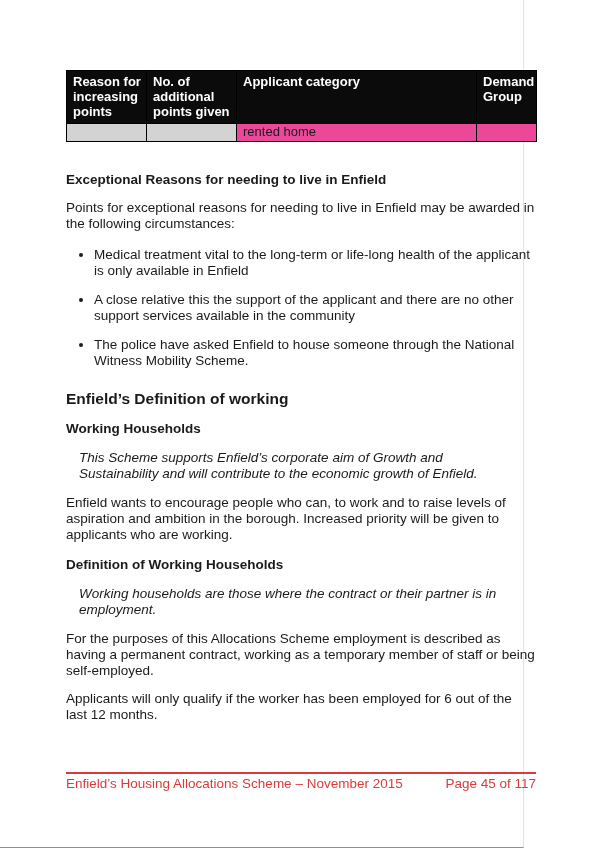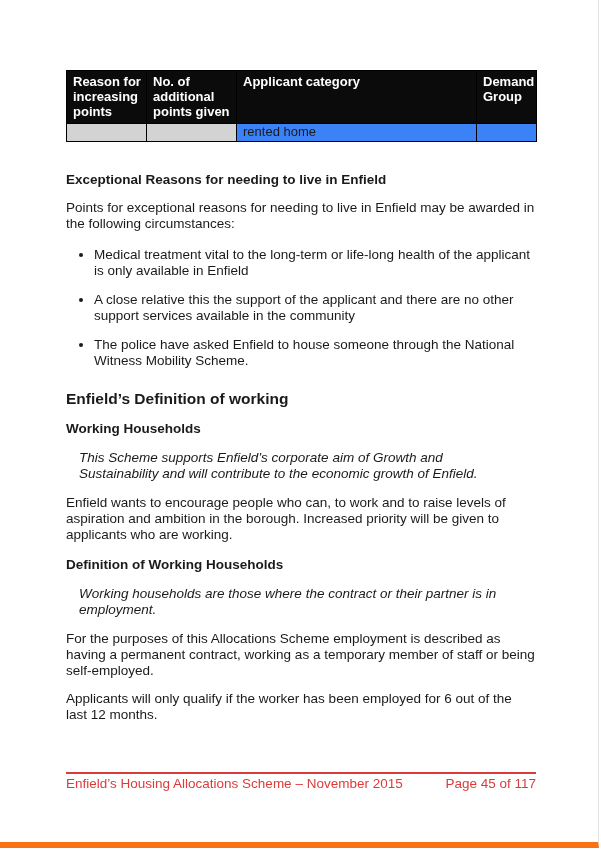--- a/index.html
+++ b/index.html
@@ -7,23 +7,23 @@
     width: 601px; height: 850px;
     background: #ffffff;
     font-family: "Liberation Sans", "DejaVu Sans", sans-serif;
     color: #1a1a1a;
     position: relative;
     overflow: hidden;
   }
   .page {
     position: absolute;
     left: 0; top: 0;
-    width: 599px; height: 848px;
+    width: 524px; height: 848px;
     border-right: 1px solid #e3e3e3;
-    border-bottom: 6px solid #f97316;
+    border-bottom: 1px solid #f97316;
     box-sizing: border-box;
     padding: 70px 0 0 66px;
   }
   .content { width: 470px; }
 
   
   table.points-table {
     border-collapse: collapse;
     table-layout: fixed;
     width: 470px;
@@ -41,21 +41,21 @@
     font-weight: bold;
     padding: 3px 2px 4px 6px;
     line-height: 15px;
   }
   table.points-table td {
     padding: 1px 5px 2px 6px;
     line-height: 14px;
     height: 14px;
   }
   td.cell-gray { background: #d3d3d3; }
-  td.cell-cyan { background: #3b82f6; }
+  td.cell-cyan { background: #ec4899; }
   .col1 { width: 80px; } .col2 { width: 90px; } .col3 { width: 240px; } .col4 { width: 60px; }
 
   
   .h-bold {
     font-size: 13.5px; font-weight: bold;
     margin: 30px 0 0 0; line-height: 16px;
   }
   .h-section {
     font-size: 15.5px; font-weight: bold;
     margin: 21px 0 0 0; line-height: 17px;

